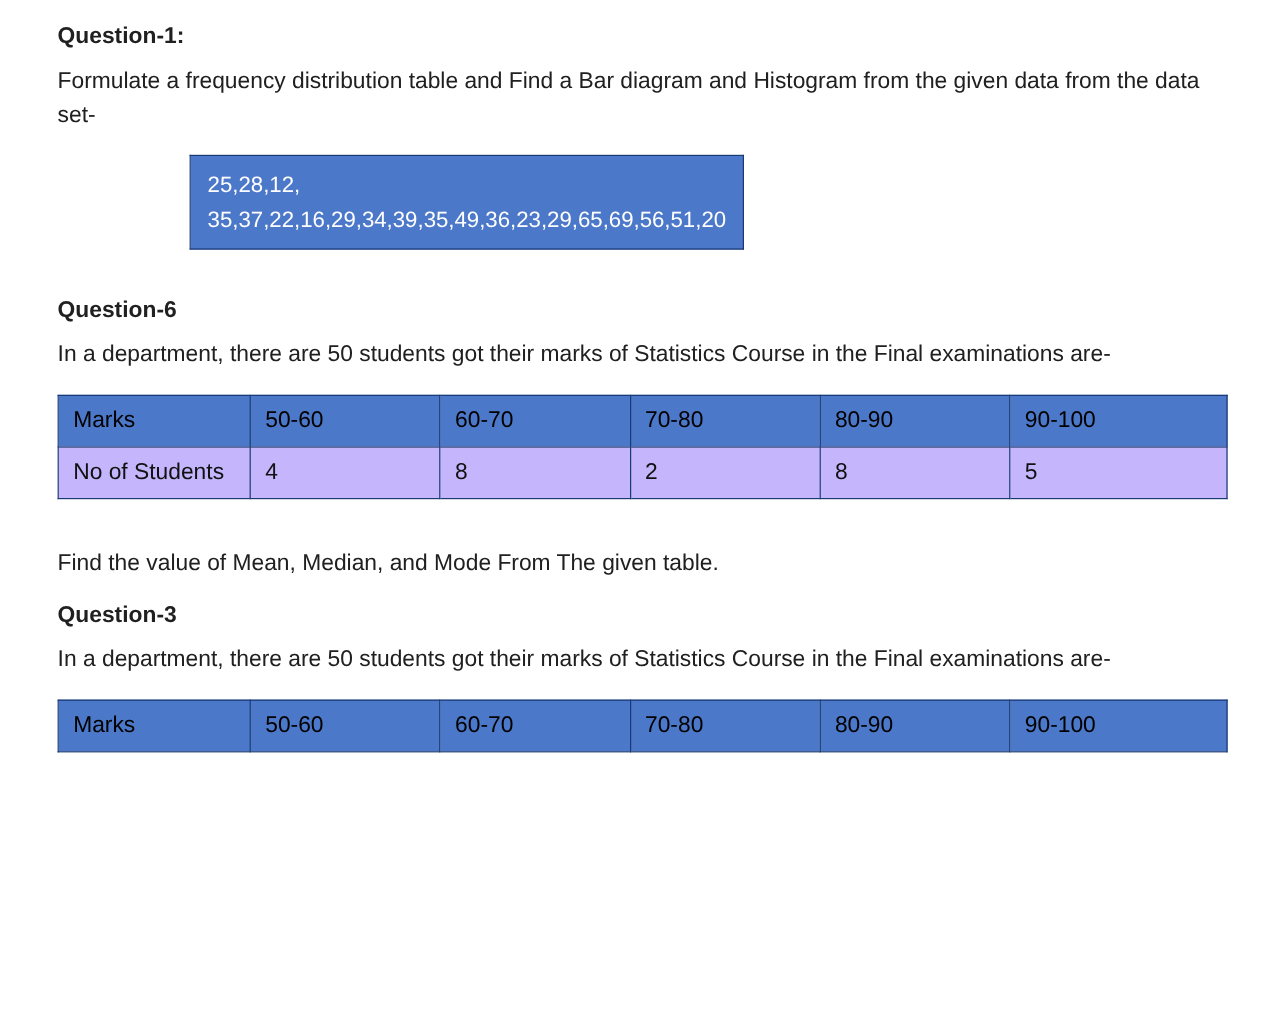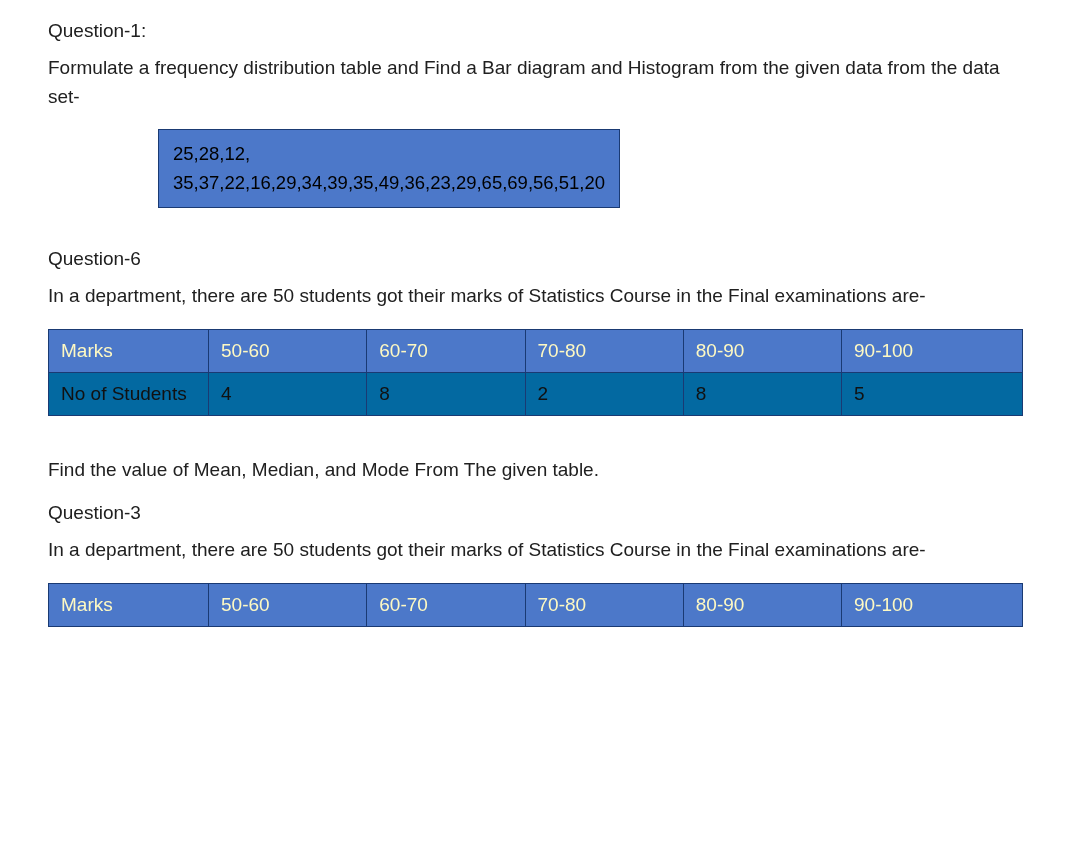--- a/index.html
+++ b/index.html
@@ -6,61 +6,61 @@
   body {
     font-family: Arial, Helvetica, sans-serif;
     font-size: 19px;
     color: #202020;
     margin: 0;
     padding: 20px 48px 20px 48px;
     background: #ffffff;
     width: 1071px;
   }
   .heading {
-    font-weight: 400;
+    font-weight: 700;
     margin: 0 0 12px 0;
   }
   .para {
     margin: 0 0 18px 0;
     line-height: 1.5;
   }
   .data-box-wrap {
     padding-left: 110px;
     margin-bottom: 40px;
   }
   .data-box {
     border-collapse: collapse;
   }
   .data-box td {
     background: #4c78c9;
     border: 1px solid #1a3a73;
-    color: #000000;
+    color: #ffffff;
     padding: 10px 14px;
     font-size: 18.5px;
     line-height: 1.55;
   }
   table.grid {
     border-collapse: collapse;
     width: 100%;
     margin-bottom: 40px;
   }
   table.grid th, table.grid td {
     border: 1px solid #1a3a73;
     padding: 10px 12px;
     text-align: left;
     font-weight: 400;
     font-size: 19px;
     vertical-align: top;
   }
   table.grid th {
     background: #4c78c9;
-    color: #fef9c3;
+    color: #000000;
   }
   table.grid td {
-    background: #0369a1;
+    background: #c4b5fd;
     color: #111;
   }
   .col-first { width: 160px; }
 </style>
 </head>
 <body>
 
 <p class="heading">Question-1:</p>
 <p class="para">Formulate a frequency distribution table and Find a Bar diagram and Histogram from the given data from the data set-</p>
 

